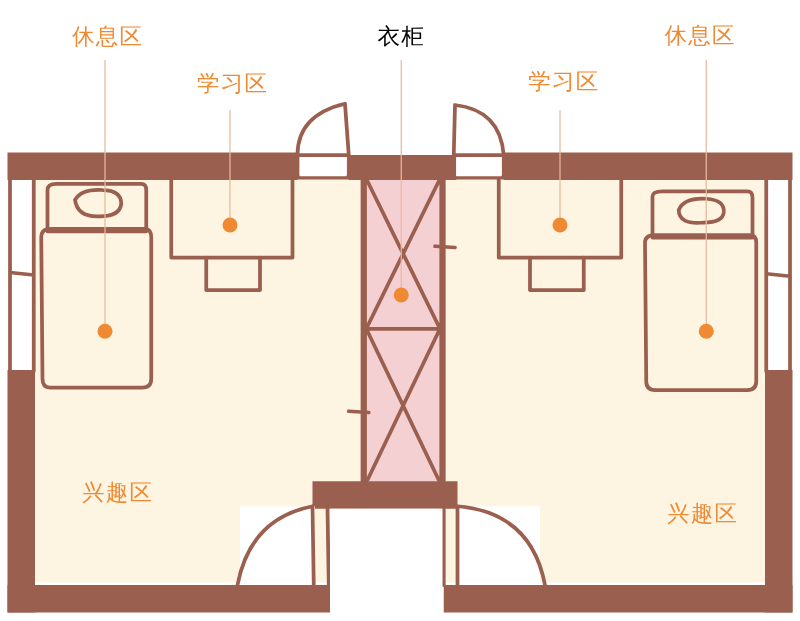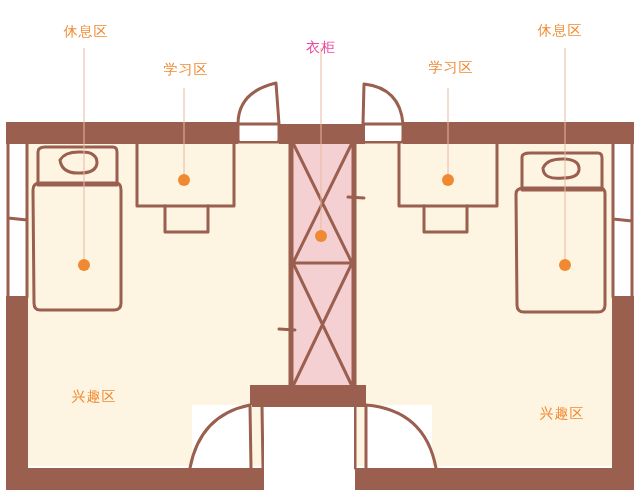--- a/index.html
+++ b/index.html
@@ -1,20 +1,20 @@
 <!DOCTYPE html>
 <html style="--wall: #9a5f4e; --accent: #f08a32; --leader: #e9b8a0;"><head>
   <meta charset="utf-8">
   <style>
     html, body { margin: 0; padding: 0; background: #ffffff; }
     body { width: 640px; height: 497px; overflow: hidden; position: relative;
            font-family: "DejaVu Sans", "Liberation Sans", sans-serif; }
     #plan { position: absolute; left: 0; top: 0; width: 640px; height: 497px; }
-    .label { position: absolute; font-size: 14px; letter-spacing: 1px; white-space: nowrap;
-             line-height: 1; transform: translate(-50%, -50%); }
+    .label { position: absolute; font-size: 18px; letter-spacing: 1px; white-space: nowrap;
+             line-height: 1; transform: translate(-50%, -50%); font-family: Liberation Mono, monospace; }
     .wall { fill: var(--wall); }
     .outline { fill: none; stroke: var(--wall); stroke-width: 3; stroke-linejoin: round; stroke-linecap: round; }
     .leader { stroke: var(--leader); stroke-width: 1; }
     .dot { fill: var(--accent); }
   </style>
 </head>
 <body>
 
 <svg id="plan" viewBox="0 0 640 497" xmlns="http://www.w3.org/2000/svg">
 
@@ -78,17 +78,17 @@
   <line class="leader" id="ld-rest_right" x1="565" x2="565" y1="48" y2="265"></line>
   <circle class="dot" id="dt-rest_left" r="6" cx="84" cy="265"></circle>
   <circle class="dot" id="dt-study_left" r="6" cx="184" cy="180"></circle>
   <circle class="dot" id="dt-wardrobe" r="6" cx="321" cy="236"></circle>
   <circle class="dot" id="dt-study_right" r="6" cx="448" cy="180"></circle>
   <circle class="dot" id="dt-rest_right" r="6" cx="565" cy="265"></circle>
 </svg>
 
 <div class="label" style="left: 86px; top: 31px; color: rgb(240, 138, 50);">休息区</div>
 <div class="label" style="left: 186px; top: 69px; color: rgb(240, 138, 50);">学习区</div>
-<div class="label" style="left: 321px; top: 47px; color: #ec4899;">衣柜</div>
+<div class="label" style="left: 321px; top: 31px; color: #000000;">衣柜</div>
 <div class="label" style="left: 451px; top: 67px; color: rgb(240, 138, 50);">学习区</div>
 <div class="label" style="left: 560px; top: 30px; color: rgb(240, 138, 50);">休息区</div>
 <div class="label" style="left: 94px; top: 396px; color: rgb(240, 138, 50);">兴趣区</div>
 <div class="label" style="left: 562px; top: 413px; color: rgb(240, 138, 50);">兴趣区</div>
 
 </body></html>

